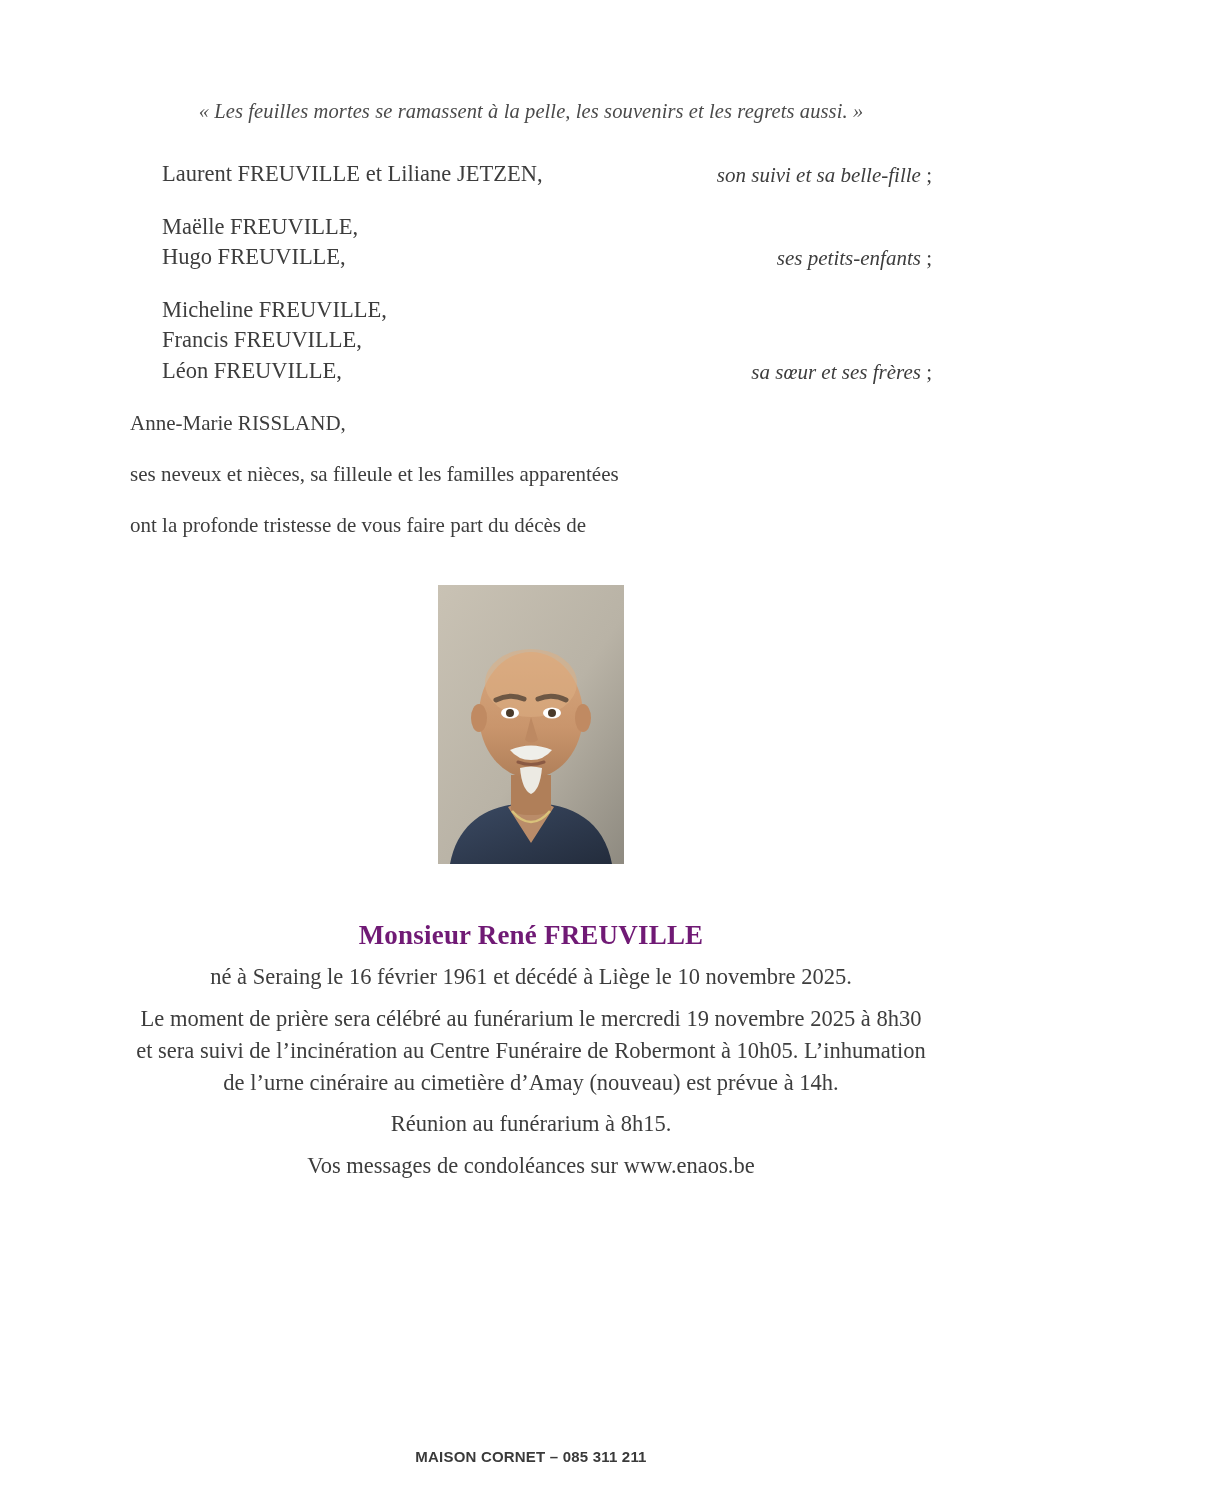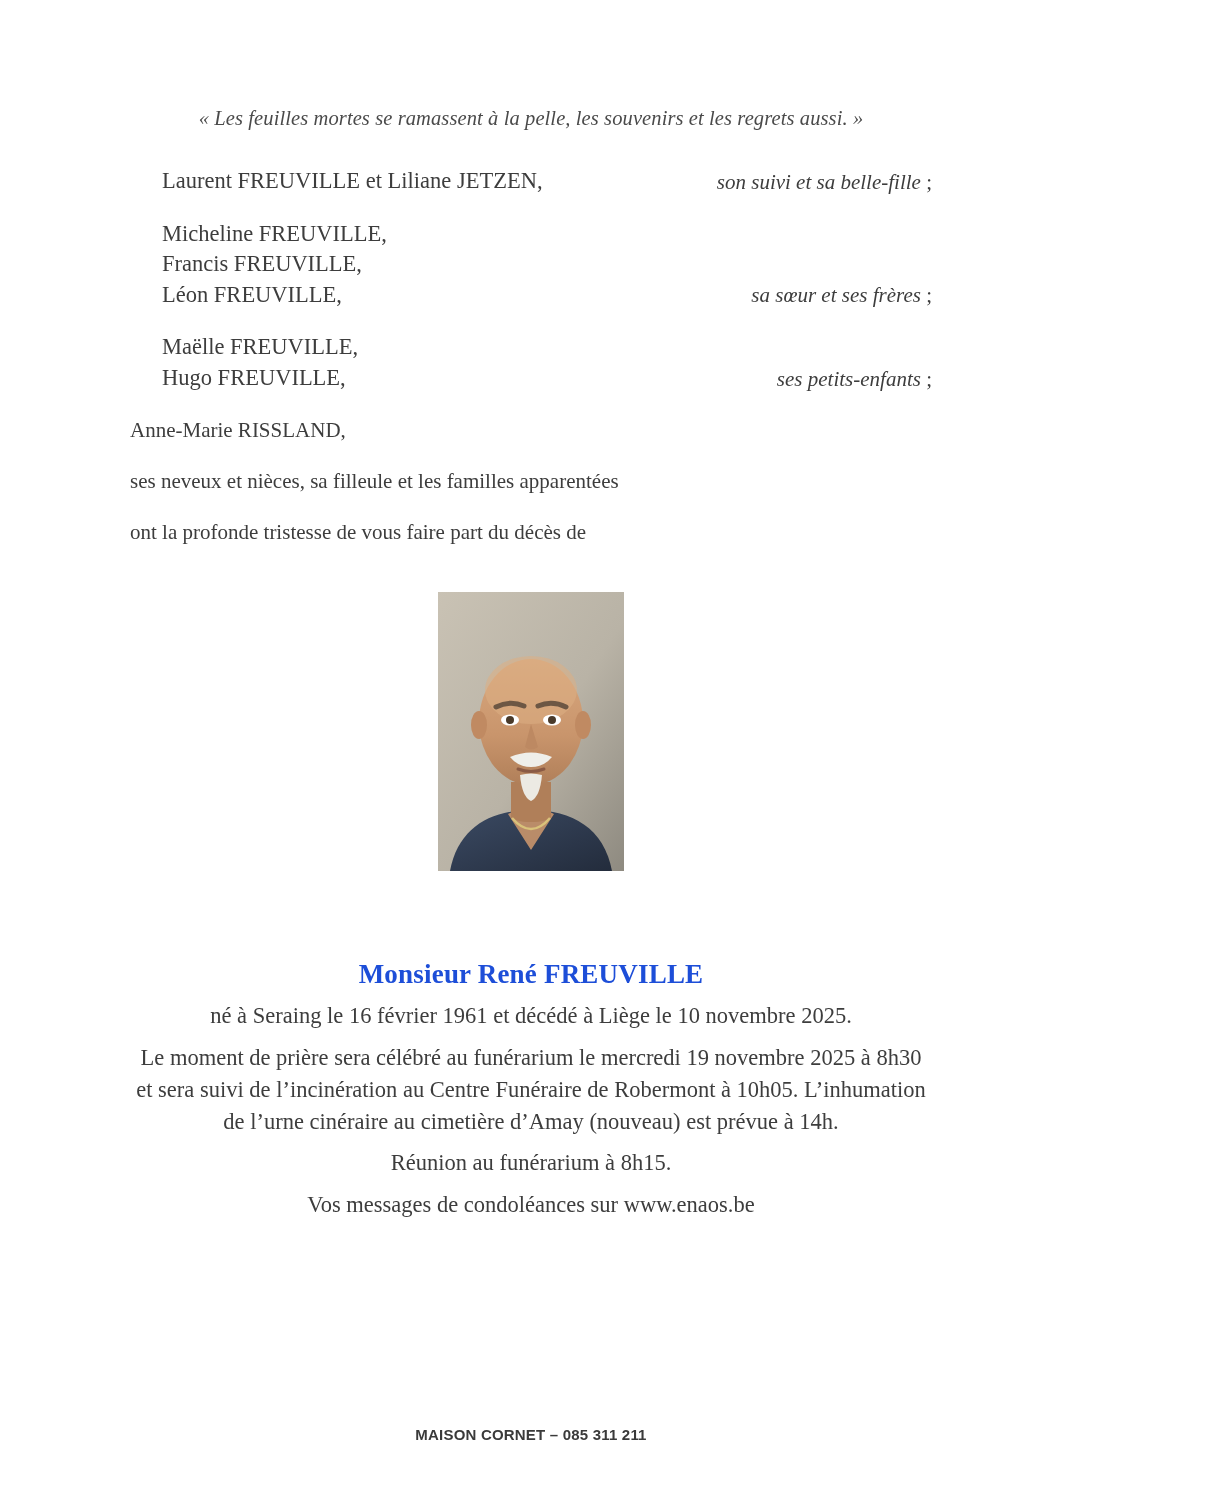--- a/index.html
+++ b/index.html
@@ -12,21 +12,21 @@
     height: 1509px;
     font-family: "Liberation Serif", serif;
     color: #3b3b3b;
     position: relative;
     overflow: hidden;
   }
   .page {
     width: 1062px;
     height: 1509px;
     box-sizing: border-box;
-    padding: 7px 130px;
+    padding: 0 130px;
     position: relative;
   }
   .epitaph {
     text-align: center;
     font-style: italic;
     font-size: 20.5px;
     color: #4a4a4a;
     padding-top: 100px;
     letter-spacing: 0.1px;
   }
@@ -73,37 +73,37 @@
     height: 279px;
     position: relative;
     overflow: hidden;
     background: #cfc9bf;
   }
   .portrait svg { display: block; }
   .deceased-name {
     text-align: center;
     font-weight: bold;
     font-size: 27px;
-    color: #1d4ed8;
-    margin-top: 88px;
+    color: #701a75;
+    margin-top: 56px;
     letter-spacing: 0.2px;
   }
   .para {
     text-align: center;
     font-size: 22.5px;
     line-height: 1.42;
     color: #3d3d3d;
     margin-top: 10px;
     padding: 0 6px;
   }
   .footer {
     position: absolute;
     left: 0;
     right: 0;
-    bottom: 66px;
+    bottom: 44px;
     text-align: center;
     font-family: "Liberation Sans", sans-serif;
     font-weight: bold;
     font-size: 15px;
     color: #3a3a3a;
     letter-spacing: 0.2px;
   }
 </style>
 </head>
 <body>
@@ -113,30 +113,30 @@
   <div class="epitaph">« Les feuilles mortes se ramassent à la pelle, les souvenirs et les regrets aussi. »</div>
 
   <div class="family">
 
     <div class="fam-row">
       <div class="fam-names">Laurent FREUVILLE et Liliane JETZEN,</div>
       <div class="fam-rel"><em>son suivi et sa belle-fille</em><span class="semi"> ;</span></div>
     </div>
 
     <div class="fam-row">
+      <div class="fam-names">Maëlle FREUVILLE,
+Hugo FREUVILLE,</div>
+      <div class="fam-rel"><em>ses petits-enfants</em><span class="semi"> ;</span></div>
+    </div>
+
+    <div class="fam-row">
       <div class="fam-names">Micheline FREUVILLE,
 Francis FREUVILLE,
 Léon FREUVILLE,</div>
       <div class="fam-rel"><em>sa sœur et ses frères</em><span class="semi"> ;</span></div>
-    </div>
-
-    <div class="fam-row">
-      <div class="fam-names">Maëlle FREUVILLE,
-Hugo FREUVILLE,</div>
-      <div class="fam-rel"><em>ses petits-enfants</em><span class="semi"> ;</span></div>
     </div>
 
     <div class="fam-line">Anne-Marie RISSLAND,</div>
     <div class="fam-line">ses neveux et nièces, sa filleule et les familles apparentées</div>
     <div class="fam-line">ont la profonde tristesse de vous faire part du décès de</div>
 
   </div>
 
   <div class="portrait-wrap">
     <div class="portrait">

